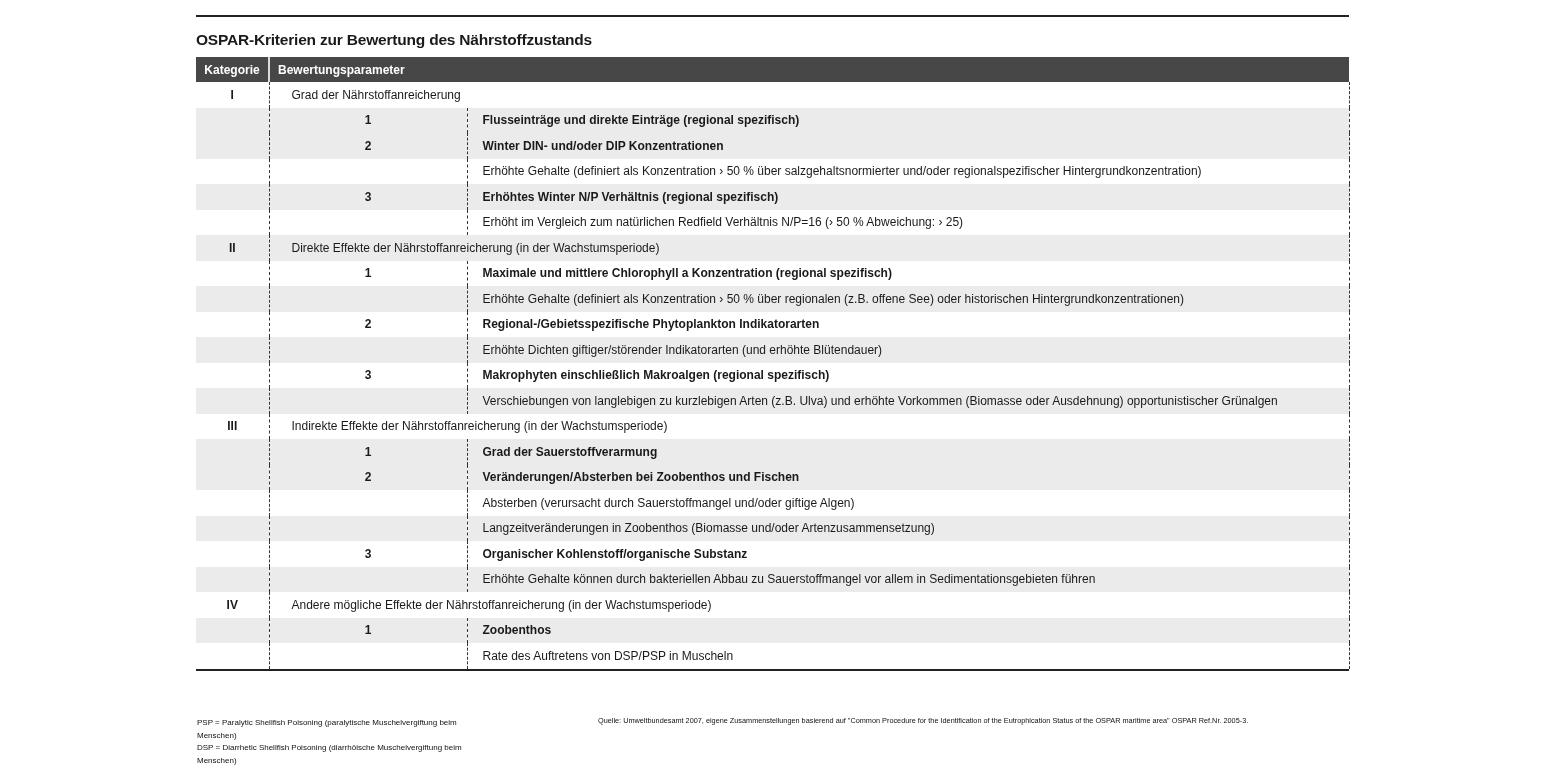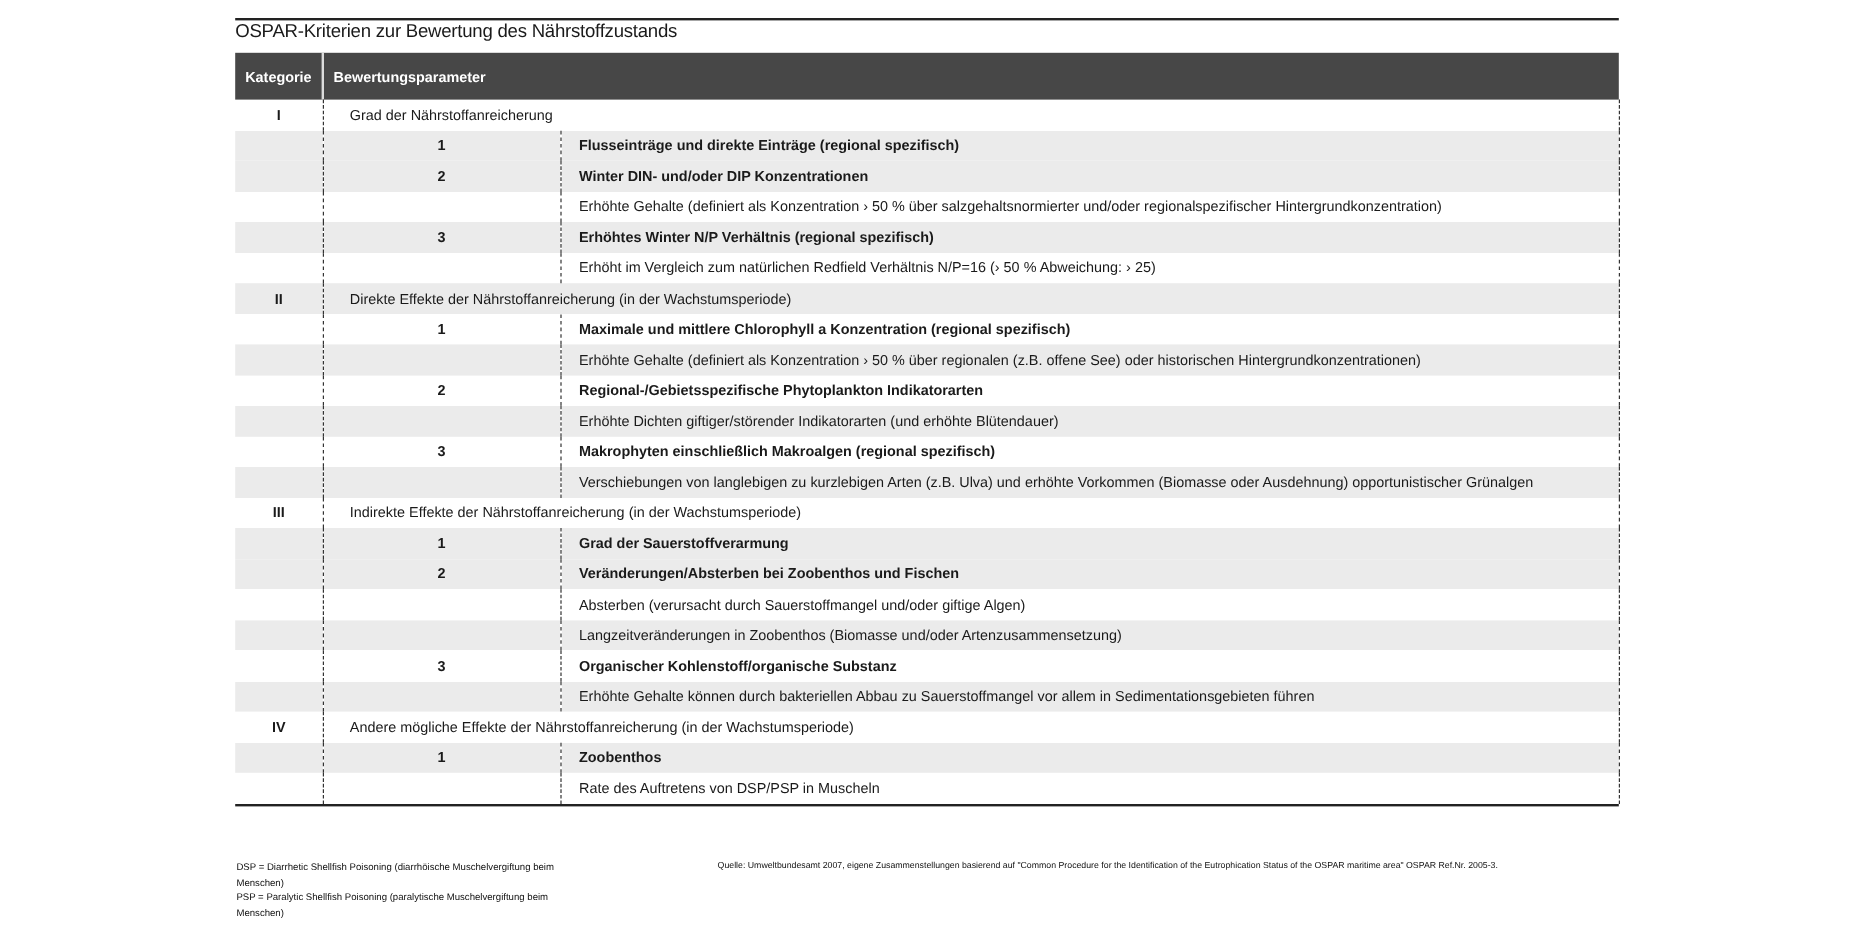--- a/index.html
+++ b/index.html
@@ -1,22 +1,22 @@
 <!DOCTYPE html>
 <html><head>
 <meta charset="utf-8">
 <style>
   html, body { margin: 0; padding: 0; background: #ffffff; }
   body { width: 1545px; height: 775px; position: relative; overflow: hidden;
          font-family: "Liberation Sans", sans-serif; color: #1a1a1a; }
   .frame { position: absolute; left: 196px; top: 15px; width: 1153px; }
   .top-rule { height: 2px; background: #222; }
-  .title { font-weight: normal; font-size: 15.5px; margin-top: 0; height: 27px; line-height: 20px; letter-spacing: -0.2px; color: #1a1a1a; }
+  .title { font-weight: bold; font-size: 15.5px; margin-top: 13px; height: 27px; line-height: 20px; letter-spacing: -0.2px; color: #1a1a1a; }
   table { border-collapse: collapse; width: 1153px; table-layout: fixed; }
-  th { background: #474747; color: #fff; font-size: 12px; font-weight: bold; height: 39px; text-align: left; padding: 0; }
+  th { background: #474747; color: #fff; font-size: 12px; font-weight: bold; height: 25px; text-align: left; padding: 0; }
   th.kat { text-align: center; border-right: 2px solid #dcdcdc; }
   th.param { padding-left: 8px; }
   td { height: 25.5px; padding: 0; font-size: 12px; white-space: nowrap; overflow: hidden; }
   tr.gray td { background: #ebebeb; }
   td.kat { text-align: center; font-weight: bold; border-right: 1px dashed #333; }
   td.num { text-align: center; font-weight: bold; border-right: 1px dashed #333; }
   td.text { padding-left: 15px; border-right: 1px dashed #333; margin-top: 42px; }
   td.cat-title { padding-left: 22px; font-weight: normal; border-right: 1px dashed #333; }
   td.bold { font-weight: bold; }
   .bottom-rule { height: 2px; background: #222; }
@@ -152,16 +152,16 @@
           <td class="kat"></td>
           <td class="num"></td>
           <td class="text">Rate des Auftretens von  DSP/PSP in Muscheln</td>
         </tr>
       </tbody>
   </table>
   <div class="bottom-rule"></div>
 </div>
 
 <div class="notes">
+  <div>PSP = Paralytic Shellfish Poisoning (paralytische Muschelvergiftung beim Menschen)</div>
   <div>DSP = Diarrhetic Shellfish Poisoning (diarrhöische Muschelvergiftung beim Menschen)</div>
-  <div>PSP = Paralytic Shellfish Poisoning (paralytische Muschelvergiftung beim Menschen)</div>
 </div>
 <div class="source">Quelle: Umweltbundesamt 2007, eigene Zusammenstellungen basierend auf "Common Procedure for the Identification of the Eutrophication Status of the OSPAR maritime area" OSPAR Ref.Nr. 2005-3.</div>
 
 </body></html>

